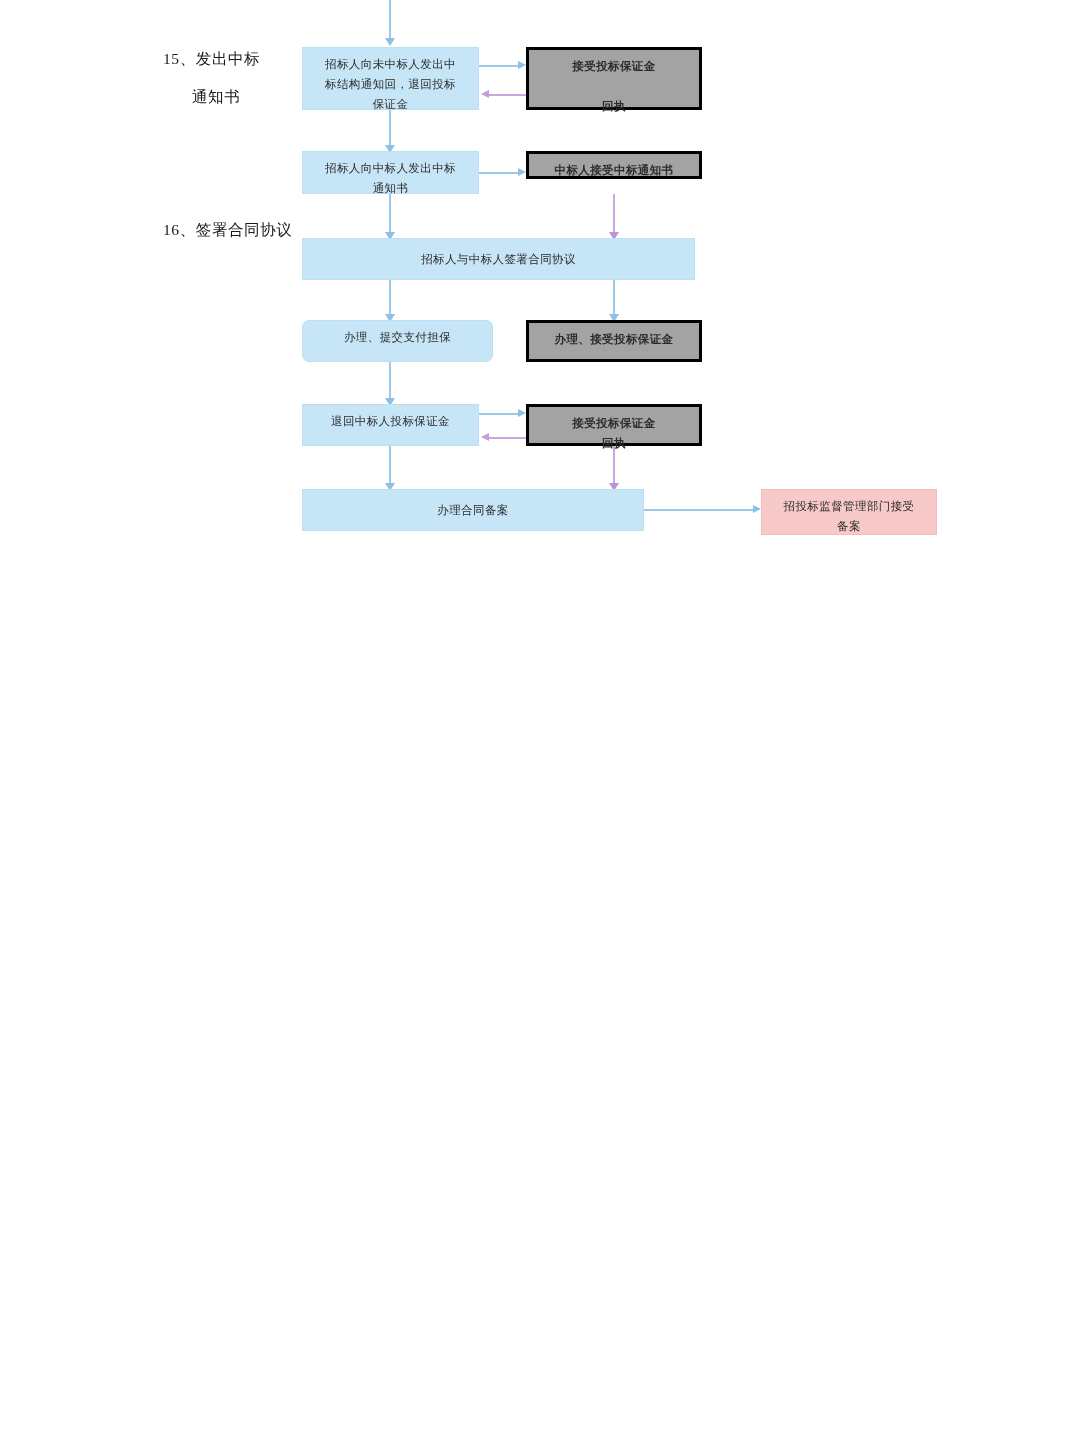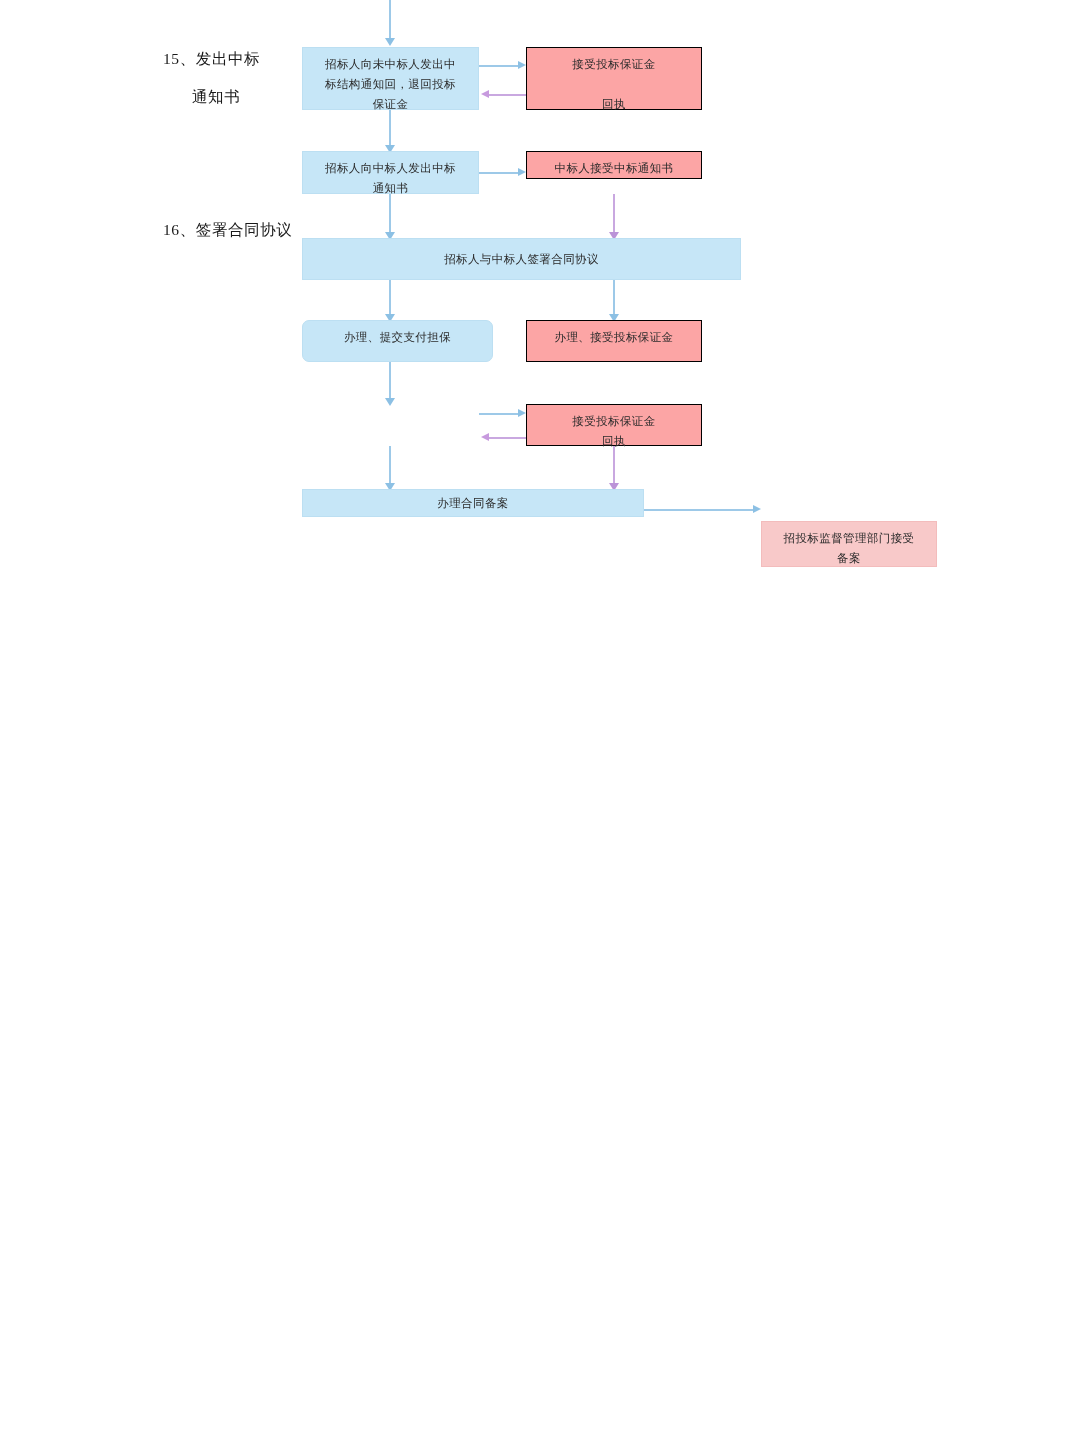--- a/index.html
+++ b/index.html
@@ -31,22 +31,22 @@
     font-size:11.5px;
     line-height:20px;
     color:#2b2b2b;
     font-family:"Liberation Serif","DejaVu Serif",serif;
     letter-spacing:0.4px;
     padding:6px 9px;
     white-space:pre-line;
     text-align:center;
   }
   .box.blue{background:#c6e6f7;border:1px solid #bcdff2;}
-  .box.purple{background:#fca5a5;border:1px solid #000000;}
-  .box.pink{background:#f8c9c9;border:1px solid #f3bcbc;margin-top:32px;}
+  .box.purple{background:#a3a3a3;border:3px solid #000000;font-weight:bold;}
+  .box.pink{background:#f8c9c9;border:1px solid #f3bcbc;}
   .box.center{display:flex;align-items:center;justify-content:center;padding:0;text-align:center;}
 
   
   .vline{position:absolute;width:1.6px;}
   .hline{position:absolute;height:1.6px;}
   .vline.blue,.hline.blue{background:#9dc9e8;}
   .vline.purple,.hline.purple{background:#c9a8e0;}
 
   .arrow{position:absolute;width:0;height:0;}
   .arrow.down.blue{border-left:5px solid transparent;border-right:5px solid transparent;border-top:8px solid #8cc0e4;}
@@ -90,52 +90,53 @@
 
   <div class="hline blue" style="left:479px;top:172px;width:39px;"></div>
   <div class="arrow right blue" style="left:518px;top:168px;"></div>
 
   <div class="vline blue" style="left:389px;top:194px;height:43px;"></div>
   <div class="arrow down blue" style="left:385px;top:232px;"></div>
 
   <div class="vline purple" style="left:613px;top:194px;height:43px;"></div>
   <div class="arrow down purple" style="left:609px;top:232px;"></div>
 
-  <div class="box blue center" style="left:302px;top:238px;width:439px;height:42px;">招标人与中标人签署合同协议</div>
+  <div class="box blue center" style="left:302px;top:238px;width:393px;height:42px;">招标人与中标人签署合同协议</div>
 
   <div class="vline blue" style="left:389px;top:280px;height:37px;"></div>
   <div class="arrow down blue" style="left:385px;top:314px;"></div>
 
   <div class="vline blue" style="left:613px;top:280px;height:37px;"></div>
   <div class="arrow down blue" style="left:609px;top:314px;"></div>
 
   <div class="box blue" style="left:302px;top:320px;width:191px;height:42px;border-radius:7px;">办理、提交支付担保</div>
 
   <div class="box purple" style="left:526px;top:320px;width:176px;height:42px;">办理、接受投标保证金</div>
 
   <div class="vline blue" style="left:389px;top:362px;height:39px;"></div>
   <div class="arrow down blue" style="left:385px;top:398px;"></div>
 
+  <div class="box blue" style="left:302px;top:404px;width:177px;height:42px;">退回中标人投标保证金</div>
 
   <div class="box purple" style="left:526px;top:404px;width:176px;height:42px;">接受投标保证金
 回执</div>
 
   <div class="hline blue" style="left:479px;top:413px;width:39px;"></div>
   <div class="arrow right blue" style="left:518px;top:409px;"></div>
 
   <div class="hline purple" style="left:489px;top:437px;width:37px;"></div>
   <div class="arrow left purple" style="left:481px;top:433px;"></div>
 
   <div class="vline blue" style="left:389px;top:446px;height:40px;"></div>
   <div class="arrow down blue" style="left:385px;top:483px;"></div>
 
   <div class="vline purple" style="left:613px;top:446px;height:40px;"></div>
   <div class="arrow down purple" style="left:609px;top:483px;"></div>
 
-  <div class="box blue center" style="left:302px;top:489px;width:342px;height:28px;">办理合同备案</div>
+  <div class="box blue center" style="left:302px;top:489px;width:342px;height:42px;">办理合同备案</div>
 
   <div class="box pink" style="left:761px;top:489px;width:176px;height:46px;">招投标监督管理部门接受
 备案</div>
 
   <div class="hline blue" style="left:644px;top:509px;width:109px;"></div>
   <div class="arrow right blue" style="left:753px;top:505px;"></div>
 
 </div>
 
 </body></html>

